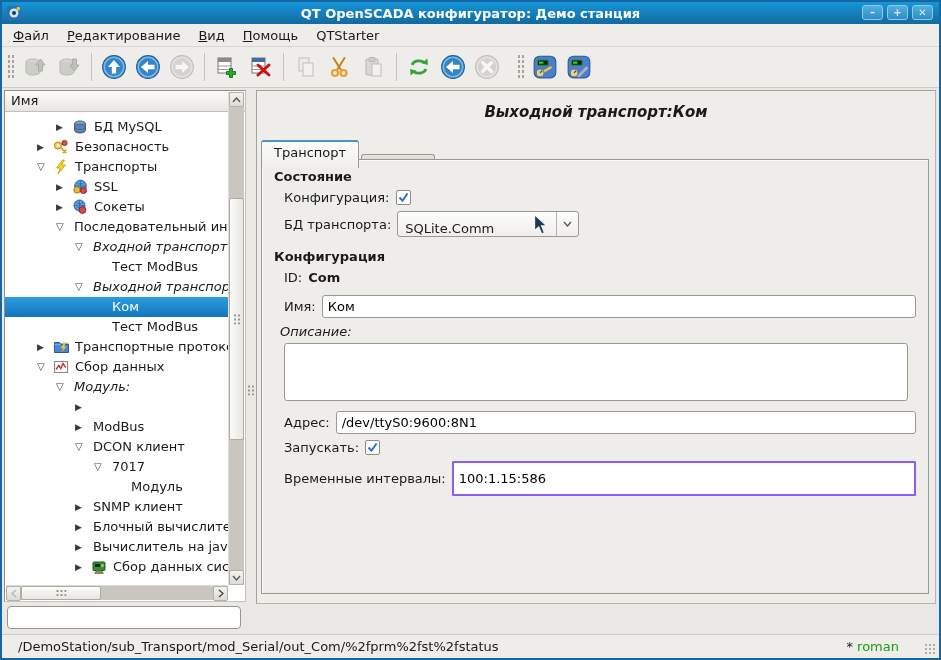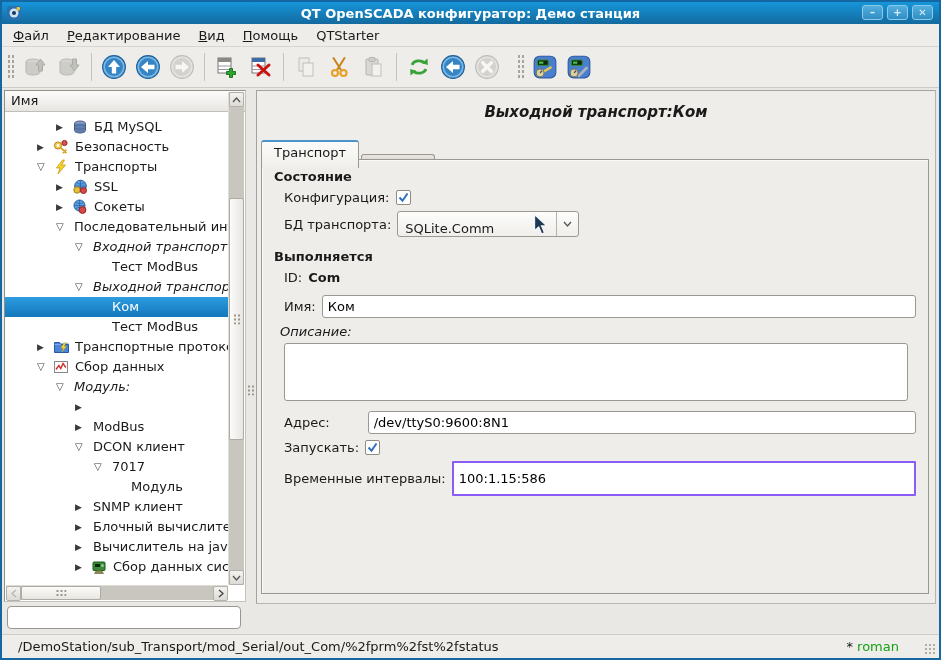--- a/index.html
+++ b/index.html
@@ -549,36 +549,36 @@
           <span class="combobox">
             <span class="combo-text">SQLite.Comm</span>
             <span class="combo-arrow">
                   <svg width="9" height="6" viewBox="0 0 9 6">
                     <path d="M1 1l3.5 4L8 1" fill="none" stroke="#555" stroke-width="1.3"></path>
                   </svg>
                 </span>
           </span>
         </div>
 
-        <div class="group-heading mt-sect">Выполняется</div>
+        <div class="group-heading mt-sect">Конфигурация</div>
 
         <div class="frow">
           <span class="flabel">ID:</span>
           <span class="bold-val">Com</span>
         </div>
 
         <div class="frow" style="margin-top:10px;">
           <span class="flabel">Имя:</span>
           <input class="text-input" value="Ком" style="">
         </div>
 
         <div class="desc-label">Описание:</div>
         <textarea class="textarea" style=""></textarea>
 
-        <div class="frow" style="margin-top:10px;gap:32px;">
+        <div class="frow" style="margin-top:10px;">
           <span class="flabel">Адрес:</span>
           <input class="text-input" value="/dev/ttyS0:9600:8N1" style="">
         </div>
 
         <div class="frow">
           <span class="flabel">Запускать:</span>
           <span class="checkbox">
                 <svg width="11" height="11" viewBox="0 0 11 11">
                   <path d="M1.5 5.5l3 3.2L9.5 1.5" fill="none" stroke="#2f6fc4" stroke-width="2"></path>
                 </svg>

